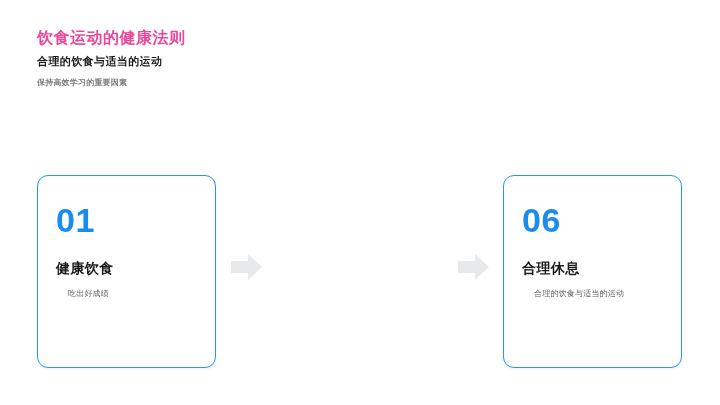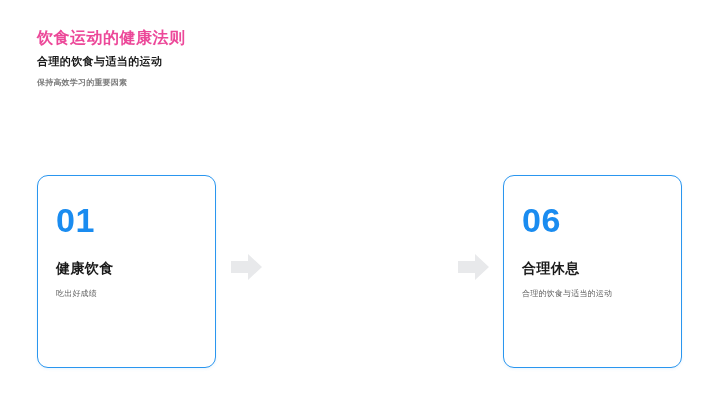--- a/index.html
+++ b/index.html
@@ -115,21 +115,21 @@
     letter-spacing: 0.4px;
     line-height: 1.3;
     margin: 22px 0 0 0;
   }
   .card-desc {
     font-size: 8px;
     font-weight: 400;
     color: #5f5f5f;
     letter-spacing: 0.2px;
     line-height: 1.4;
-    margin: 11px 0 0 0;
+    margin: 11px 0 0 12px;
   }
 
   
   #card-1 { left: 37px; }
   #card-2 { left: 277px; }
   #card-3 { left: 503px; }
 
   
   .arrow {
     position: absolute;

